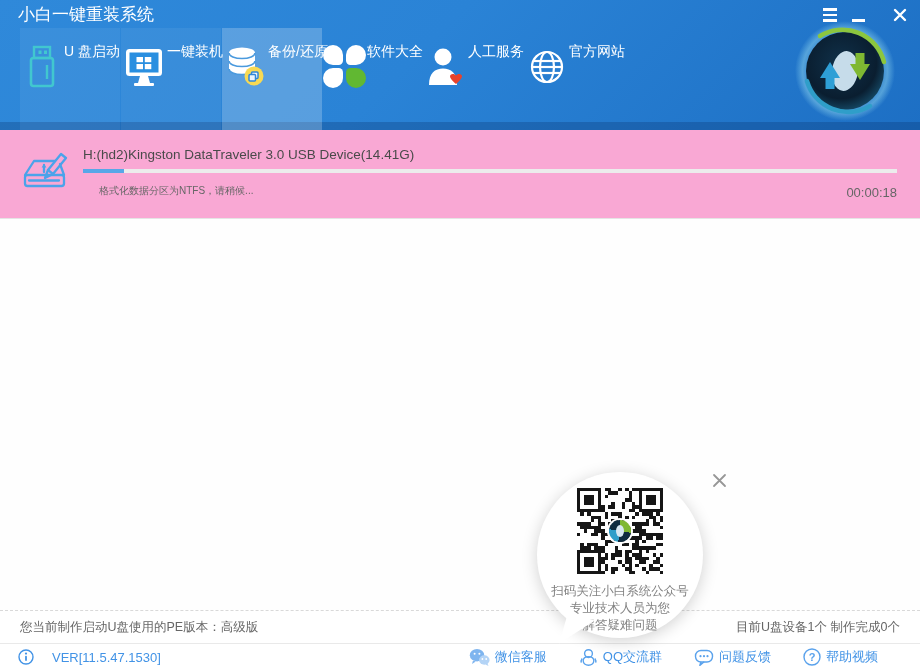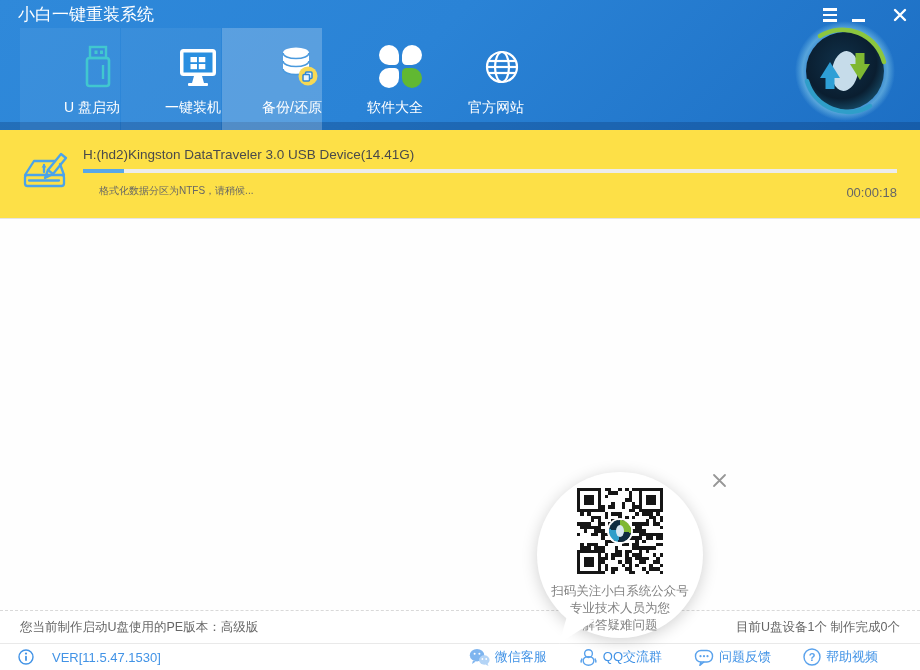--- a/index.html
+++ b/index.html
@@ -19,39 +19,39 @@
   .titlebar{position:absolute;top:0;left:0;right:0;height:28px;display:flex;align-items:center;}
   .app-title{margin-left:18px;color:#fff;font-size:17px;}
   .win-controls{position:absolute;right:10px;top:5px;display:flex;align-items:flex-start;}
   .win-btn{width:20px;height:20px;display:flex;align-items:center;justify-content:center;cursor:pointer;}
   .menu-glyph{display:flex;flex-direction:column;gap:3px;}
   .menu-glyph i{display:block;width:14px;height:2.5px;background:#fff;}
   .min-glyph{width:13px;height:3px;background:#fff;margin-top:10px;}
   .nav{position:absolute;left:20px;top:28px;height:102px;display:flex;z-index:1;}
   .nav-item{
     width:100px;height:102px;margin-right:1px;cursor:pointer;
-    display:flex;flex-direction:column;align-items:flex-end;justify-content:flex-start;
+    display:flex;align-items:flex-start;justify-content:flex-start;
     padding-top:11px;
   }
   .nav-item.faint{background:rgba(255,255,255,.06);}
   .nav-item.selected{background:rgba(255,255,255,.22);}
   .nav-icon{height:56px;display:flex;align-items:center;justify-content:center;}
   .nav-label{color:#fff;font-size:14px;margin-top:4px;white-space:nowrap;}
   .clover{width:44px;height:44px;display:grid;grid-template-columns:20px 20px;grid-template-rows:20px 20px;gap:3px;}
   .leaf{background:#fff;}
   .leaf.tl{border-radius:50% 50% 22% 50%;}
   .leaf.tr{border-radius:50% 50% 50% 22%;}
   .leaf.bl{border-radius:50% 22% 50% 50%;}
   .leaf.br{border-radius:22% 50% 50% 50%;background:#61b832;}
   .brand{position:absolute;left:660px;top:42px;color:#fff;}
   .brand-name{font-size:31px;font-weight:bold;letter-spacing:2px;}
   .brand-tagline{font-size:13.5px;margin-top:9px;color:#eef6ff;letter-spacing:1px;}
   .logo-badge{position:absolute;left:794px;top:20px;width:102px;height:102px;}
   
-  .progress-section{position:relative;height:89px;flex:0 0 89px;background:#fde047;border-bottom:1px solid #e5e5e5;}
+  .progress-section{position:relative;height:89px;flex:0 0 89px;background:#f9a8d4;border-bottom:1px solid #e5e5e5;}
   .drive-icon{position:absolute;left:20px;top:14px;}
   .device-title{position:absolute;left:83px;top:17px;font-size:13.5px;color:#4a4a4a;}
   .progress-track{position:absolute;left:83px;right:23px;top:39px;height:4px;background:#ececec;}
   .progress-fill{height:100%;width:0;background:#57a7e8;}
   .status-message{position:absolute;left:99px;top:54px;font-size:10px;color:#666;}
   .elapsed{position:absolute;right:23px;top:55px;font-size:13px;color:#666;}
   
   .content{flex:1 1 auto;background:#fefefe;position:relative;}
   
   .qr-bubble{
@@ -175,20 +175,30 @@
           <div class="clover">
             <span class="leaf tl"></span>
               <span class="leaf tr"></span>
             <span class="leaf bl"></span>
               <span class="leaf br"></span>
           </div>
         </div>
         <span class="nav-label">软件大全</span>
       </div>
 
+      <div class="nav-item">
+        <div class="nav-icon">
+          <svg width="44" height="46" viewBox="0 0 44 46">
+            <circle cx="19" cy="13" r="8.5" fill="#fff"></circle>
+            <path d="M5,41 C5,29 11,24.5 19,24.5 C27,24.5 33,29 33,41 Z" fill="#fff"></path>
+            <path d="M32,40 C27,35.5 25,33 26.5,31 C28,29.2 30.8,29.7 32,31.6 C33.2,29.7 36,29.2 37.5,31 C39,33 37,35.5 32,40 Z" fill="#e8432c"></path>
+          </svg>
+        </div>
+        <span class="nav-label">人工服务</span>
+      </div>
 
       <div class="nav-item">
         <div class="nav-icon">
           <svg width="44" height="44" viewBox="0 0 44 44" fill="none" stroke="#fff" stroke-width="2.2">
             <circle cx="22" cy="22" r="15"></circle>
             <ellipse cx="22" cy="22" rx="7" ry="15"></ellipse>
             <line x1="8.5" y1="16" x2="35.5" y2="16"></line>
             <line x1="8.5" y1="28" x2="35.5" y2="28"></line>
             <line x1="7" y1="22" x2="37" y2="22"></line>
           </svg>

